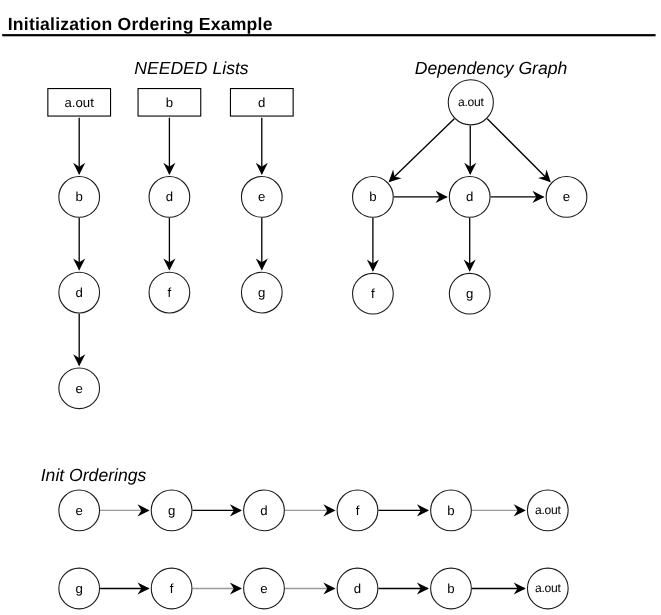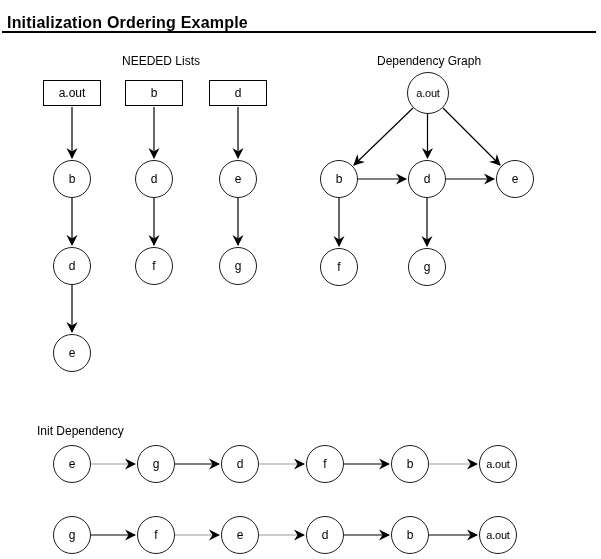--- a/index.html
+++ b/index.html
@@ -12,21 +12,21 @@
     overflow:hidden;
   }
   .abs { position:absolute; }
   .title {
     left:7px; top:14px;
     font-size:16px; font-weight:700;
     letter-spacing:0.2px;
     white-space:nowrap;
   }
   .rule { left:2px; top:31px; width:594px; height:2px; background:#000; }
-  .sec-label { font-size:12px; white-space:nowrap; }
+  .sec-label { font-size:16px; white-space:nowrap;font-style:italic; }
   .box {
     box-sizing:border-box;
     width:58px; height:26px;
     border:1px solid #000;
     background:#fff;
     display:flex; align-items:center; justify-content:center;
     font-size:12px;
   }
   .node {
     box-sizing:border-box;
@@ -84,21 +84,21 @@
 
     <line x1="91" y1="535" x2="135" y2="535" marker-end="url(#arw)"></line>
     <line class="muted" x1="175" y1="535" x2="219" y2="535" marker-end="url(#arw)"></line>
     <line class="muted" x1="259" y1="535" x2="304" y2="535" marker-end="url(#arw)"></line>
     <line x1="344" y1="535" x2="389" y2="535" marker-end="url(#arw)"></line>
     <line x1="429" y1="535" x2="477" y2="535" marker-end="url(#arw)"></line>
   </svg>
 
   <div class="abs sec-label" style="left:122px; top:54px;">NEEDED Lists</div>
   <div class="abs sec-label" style="left:377px; top:54px;">Dependency Graph</div>
-  <div class="abs sec-label" style="left:37px; top:424px;">Init Dependency</div>
+  <div class="abs sec-label" style="left:37px; top:424px;">Init Orderings</div>
 
   <div class="abs box" style="left:43px; top:80px;">a.out</div>
   <div class="abs box" style="left:125px; top:80px;">b</div>
   <div class="abs box" style="left:209px; top:80px;">d</div>
 
   <div class="abs node" style="left:53px; top:160px;">b</div>
   <div class="abs node" style="left:53px; top:247px;">d</div>
   <div class="abs node" style="left:53px; top:334px;">e</div>
 
   <div class="abs node" style="left:135px; top:160px;">d</div>

